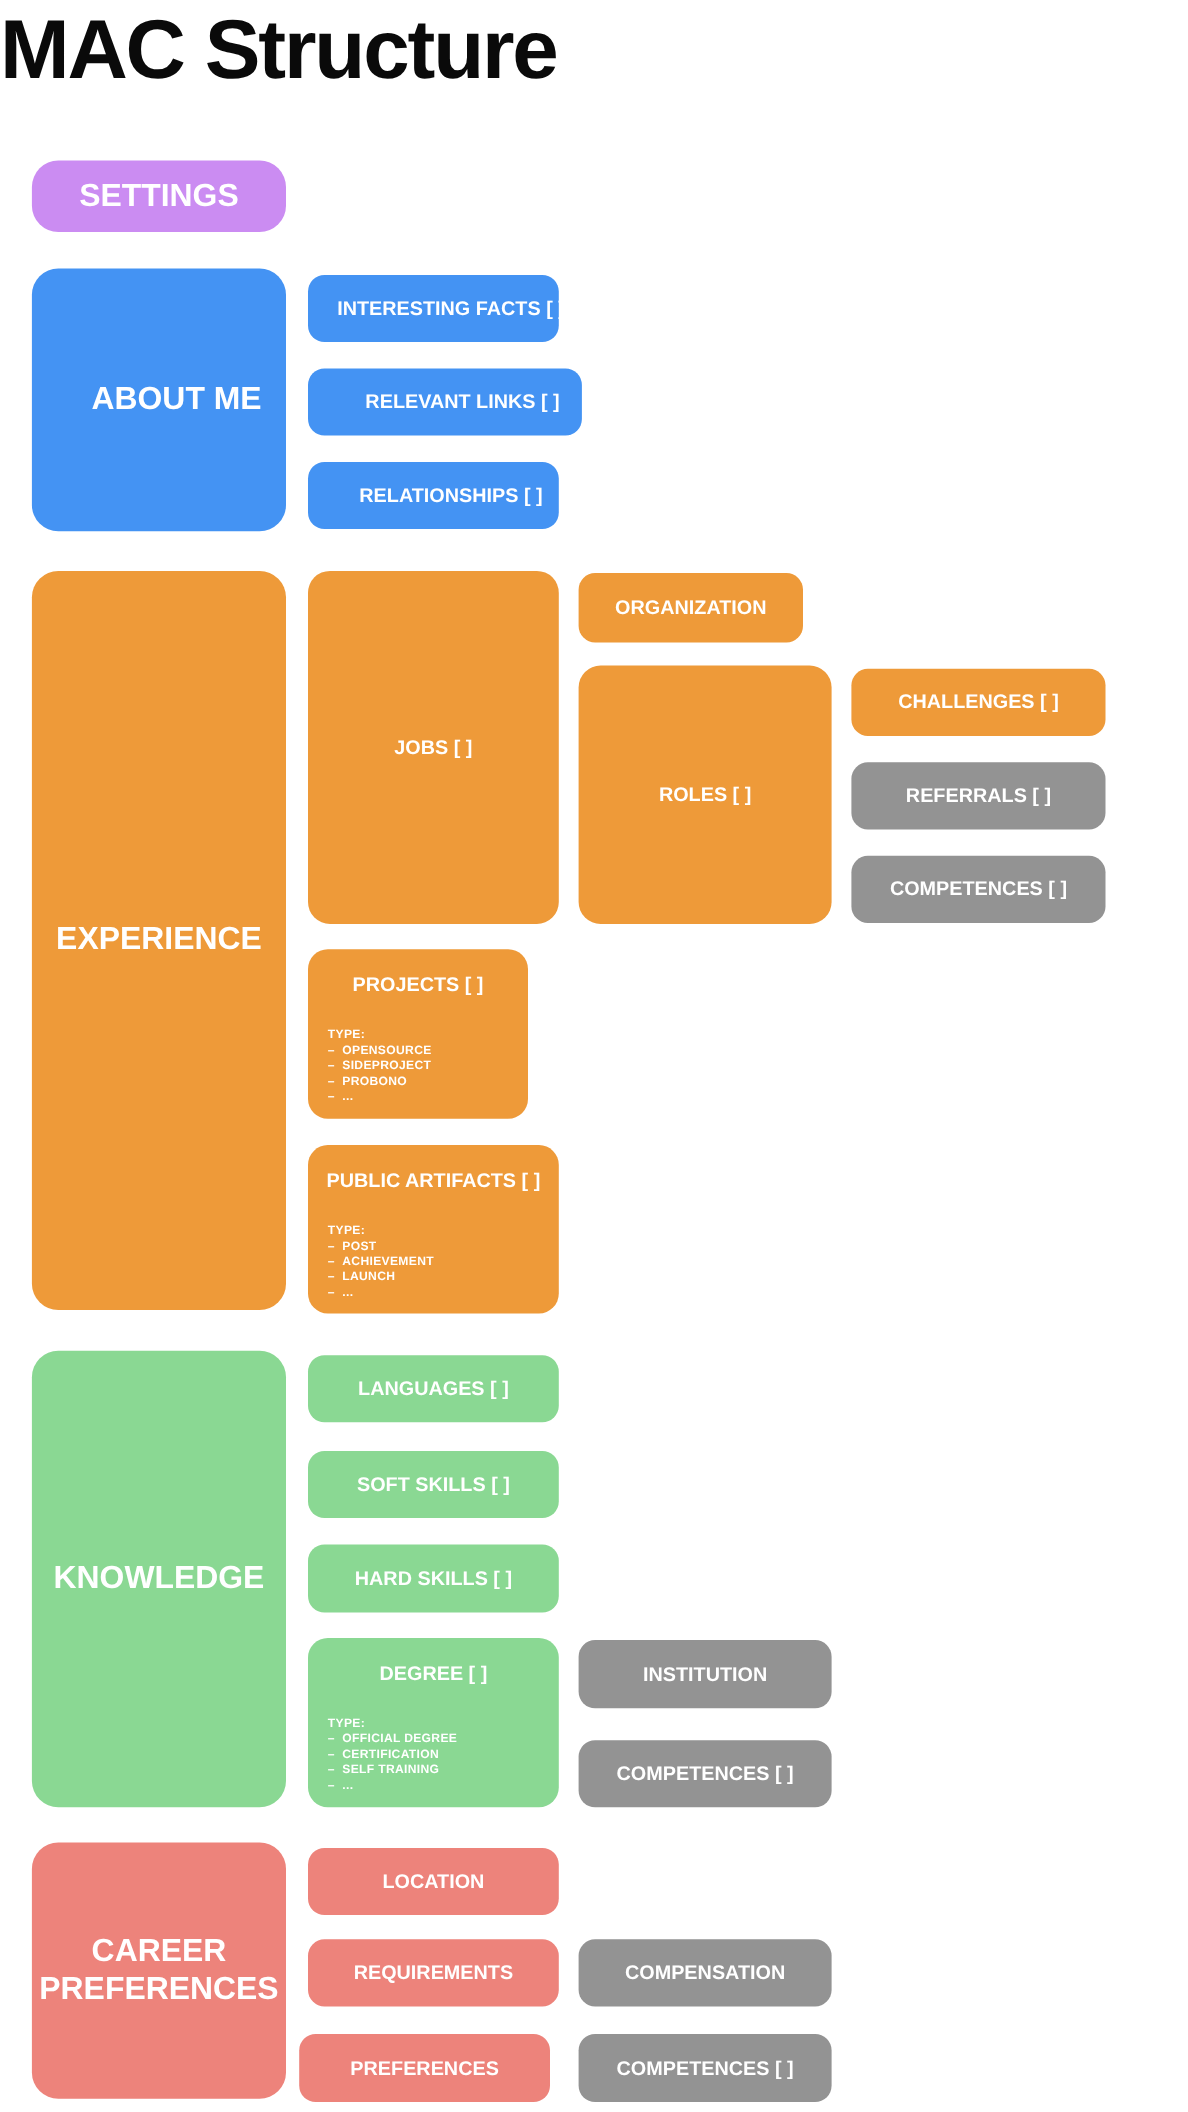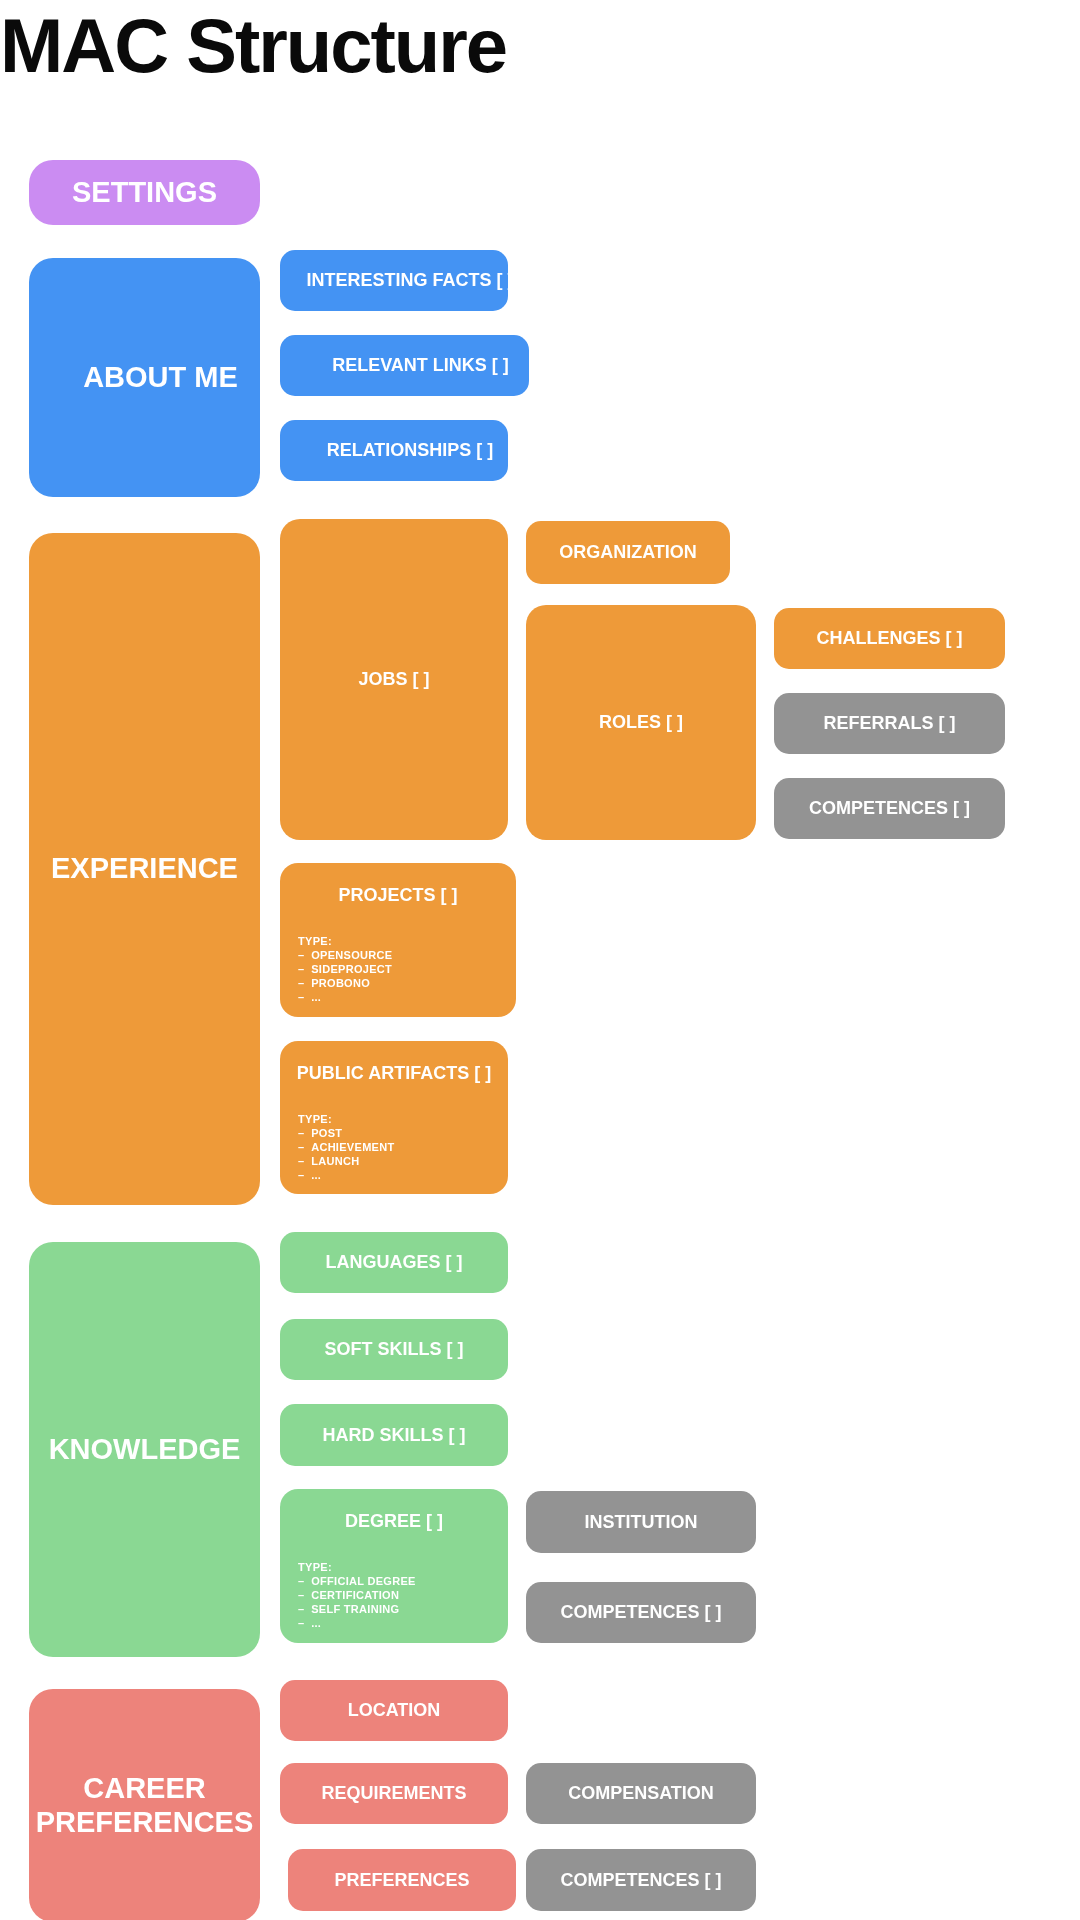--- a/index.html
+++ b/index.html
@@ -29,21 +29,21 @@
   }
   .node {
     position: absolute;
     box-sizing: border-box;
     display: flex;
     align-items: center;
     justify-content: center;
     color: #ffffff;
     text-align: center;
   }
-  .node.big    { border-radius: 24px; margin-top: 14px; }
+  .node.big    { border-radius: 24px; }
   .node.mid    { border-radius: 20px; }
   .node.small  { border-radius: 15px; }
   .node.detail {
     border-radius: 18px;
     display: block;
     padding-top: 22px;
   }
   .purple { background: var(--purple, #cb8cf2); }
   .blue   { background: var(--blue,   #4493f3); padding-left: 32px; }
   .orange { background: var(--orange, #ee9a39); }
@@ -117,21 +117,21 @@
   <div class="node orange small" style="left:774px;top:608px;width:231px;height:61px">
     <span class="label md">CHALLENGES [ ]</span>
   </div>
   <div class="node gray small" style="left:774px;top:693px;width:231px;height:61px">
     <span class="label md">REFERRALS [ ]</span>
   </div>
   <div class="node gray small" style="left:774px;top:778px;width:231px;height:61px">
     <span class="label md">COMPETENCES [ ]</span>
   </div>
 
-  <div class="node orange detail" style="left:280px;top:863px;width:236px;height:154px">
+  <div class="node orange detail" style="left:280px;top:863px;width:200px;height:154px">
     <span class="label md">PROJECTS [ ]</span>
     <div class="type-block">
       <div class="type-label">TYPE:</div>
       <div class="type-item">OPENSOURCE</div>
       <div class="type-item">SIDEPROJECT</div>
       <div class="type-item">PROBONO</div>
       <div class="type-item">...</div>
     </div>
   </div>
 
@@ -182,20 +182,20 @@
   </div>
   <div class="node red small" style="left:280px;top:1680px;width:228px;height:61px">
     <span class="label md">LOCATION</span>
   </div>
   <div class="node red small" style="left:280px;top:1763px;width:228px;height:61px">
     <span class="label md">REQUIREMENTS</span>
   </div>
   <div class="node gray small" style="left:526px;top:1763px;width:230px;height:61px">
     <span class="label md">COMPENSATION</span>
   </div>
-  <div class="node red small" style="left:288px;top:1849px;width:228px;height:62px">
+  <div class="node red small" style="left:272px;top:1849px;width:228px;height:62px">
     <span class="label md">PREFERENCES</span>
   </div>
   <div class="node gray small" style="left:526px;top:1849px;width:230px;height:62px">
     <span class="label md">COMPETENCES [ ]</span>
   </div>
 
 </div>
 
 </body></html>

